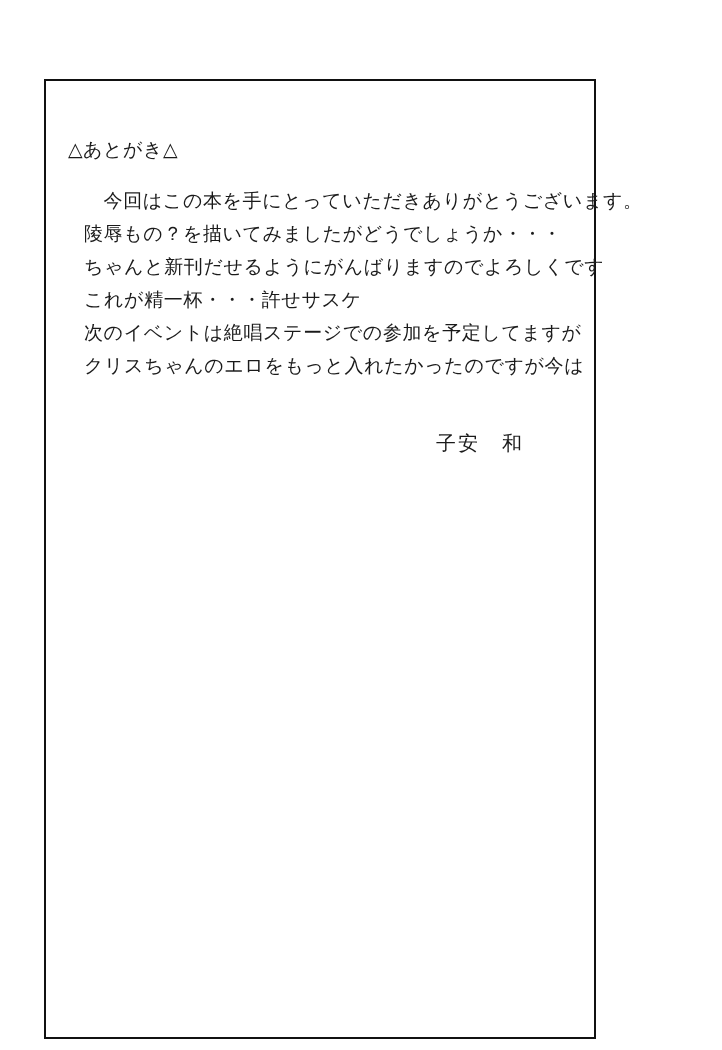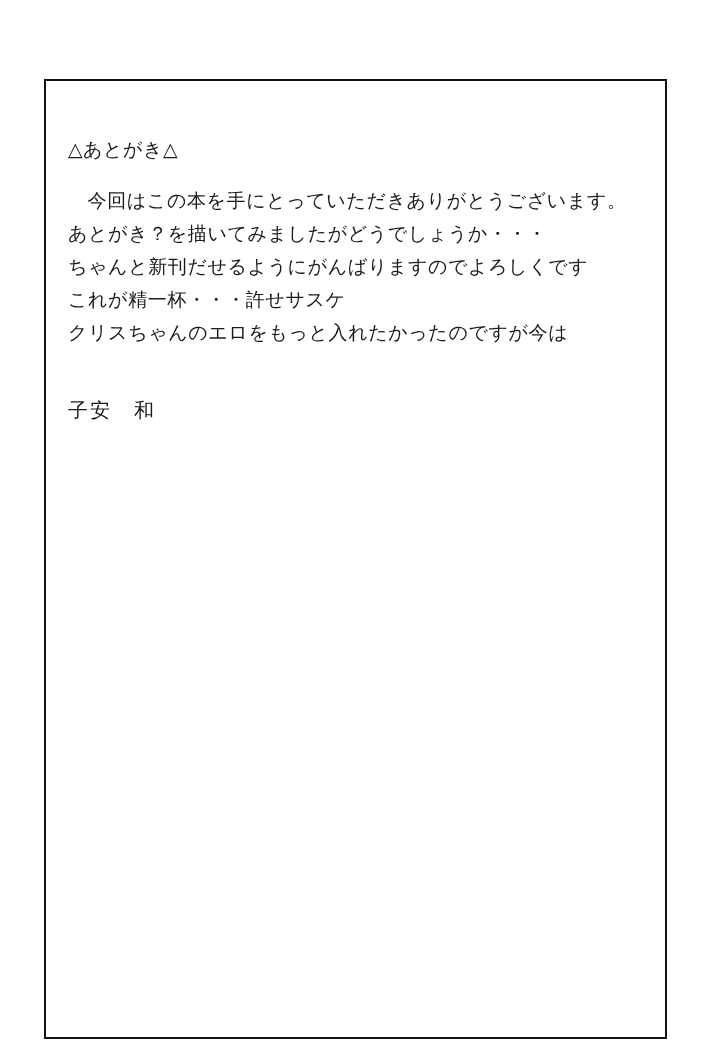--- a/index.html
+++ b/index.html
@@ -20,71 +20,72 @@
     left: 0;
     top: 0;
     width: 722px;
     height: 1050px;
     background: #ffffff;
   }
   .frame {
     position: absolute;
     left: 44px;
     top: 79px;
-    width: 623px;
+    width: 552px;
     height: 960px;
     border: 2px solid #111111;
     box-sizing: border-box;
     background: #ffffff;
   }
   .content {
     position: absolute;
     left: 22px;
     top: 55px;
     right: 18px;
   }
   .heading {
     font-size: 19px;
     line-height: 26px;
     letter-spacing: 0.5px;
     margin: 0 0 22px 0;
     white-space: pre;
   }
   .body-lines {
-    margin: 0;
+    margin: 16px;
   }
   .body-line {
     font-size: 19px;
     line-height: 33px;
     letter-spacing: 0.6px;
     white-space: pre;
   }
   .signature {
     margin-top: 48px;
-    text-align: left;
+    text-align: right;
     padding-right: 52px;
     font-size: 20px;
     letter-spacing: 2px;
     white-space: pre;
   }
 </style>
 </head>
 <body>
 
 <div class="page">
   <div class="frame">
     <div class="content">
 
       <div class="heading">△あとがき△</div>
 
       <div class="body-lines">
         <div class="body-line">　今回はこの本を手にとっていただきありがとうございます。</div>
-        <div class="body-line">あとがき？を描いてみましたがどうでしょうか・・・</div>
+        <div class="body-line">陵辱もの？を描いてみましたがどうでしょうか・・・</div>
         <div class="body-line">ちゃんと新刊だせるようにがんばりますのでよろしくです</div>
         <div class="body-line">これが精一杯・・・許せサスケ</div>
+        <div class="body-line">次のイベントは絶唱ステージでの参加を予定してますが</div>
         <div class="body-line">クリスちゃんのエロをもっと入れたかったのですが今は</div>
       </div>
 
       <div class="signature">子安　和</div>
 
     </div>
   </div>
 </div>
 
 </body></html>

